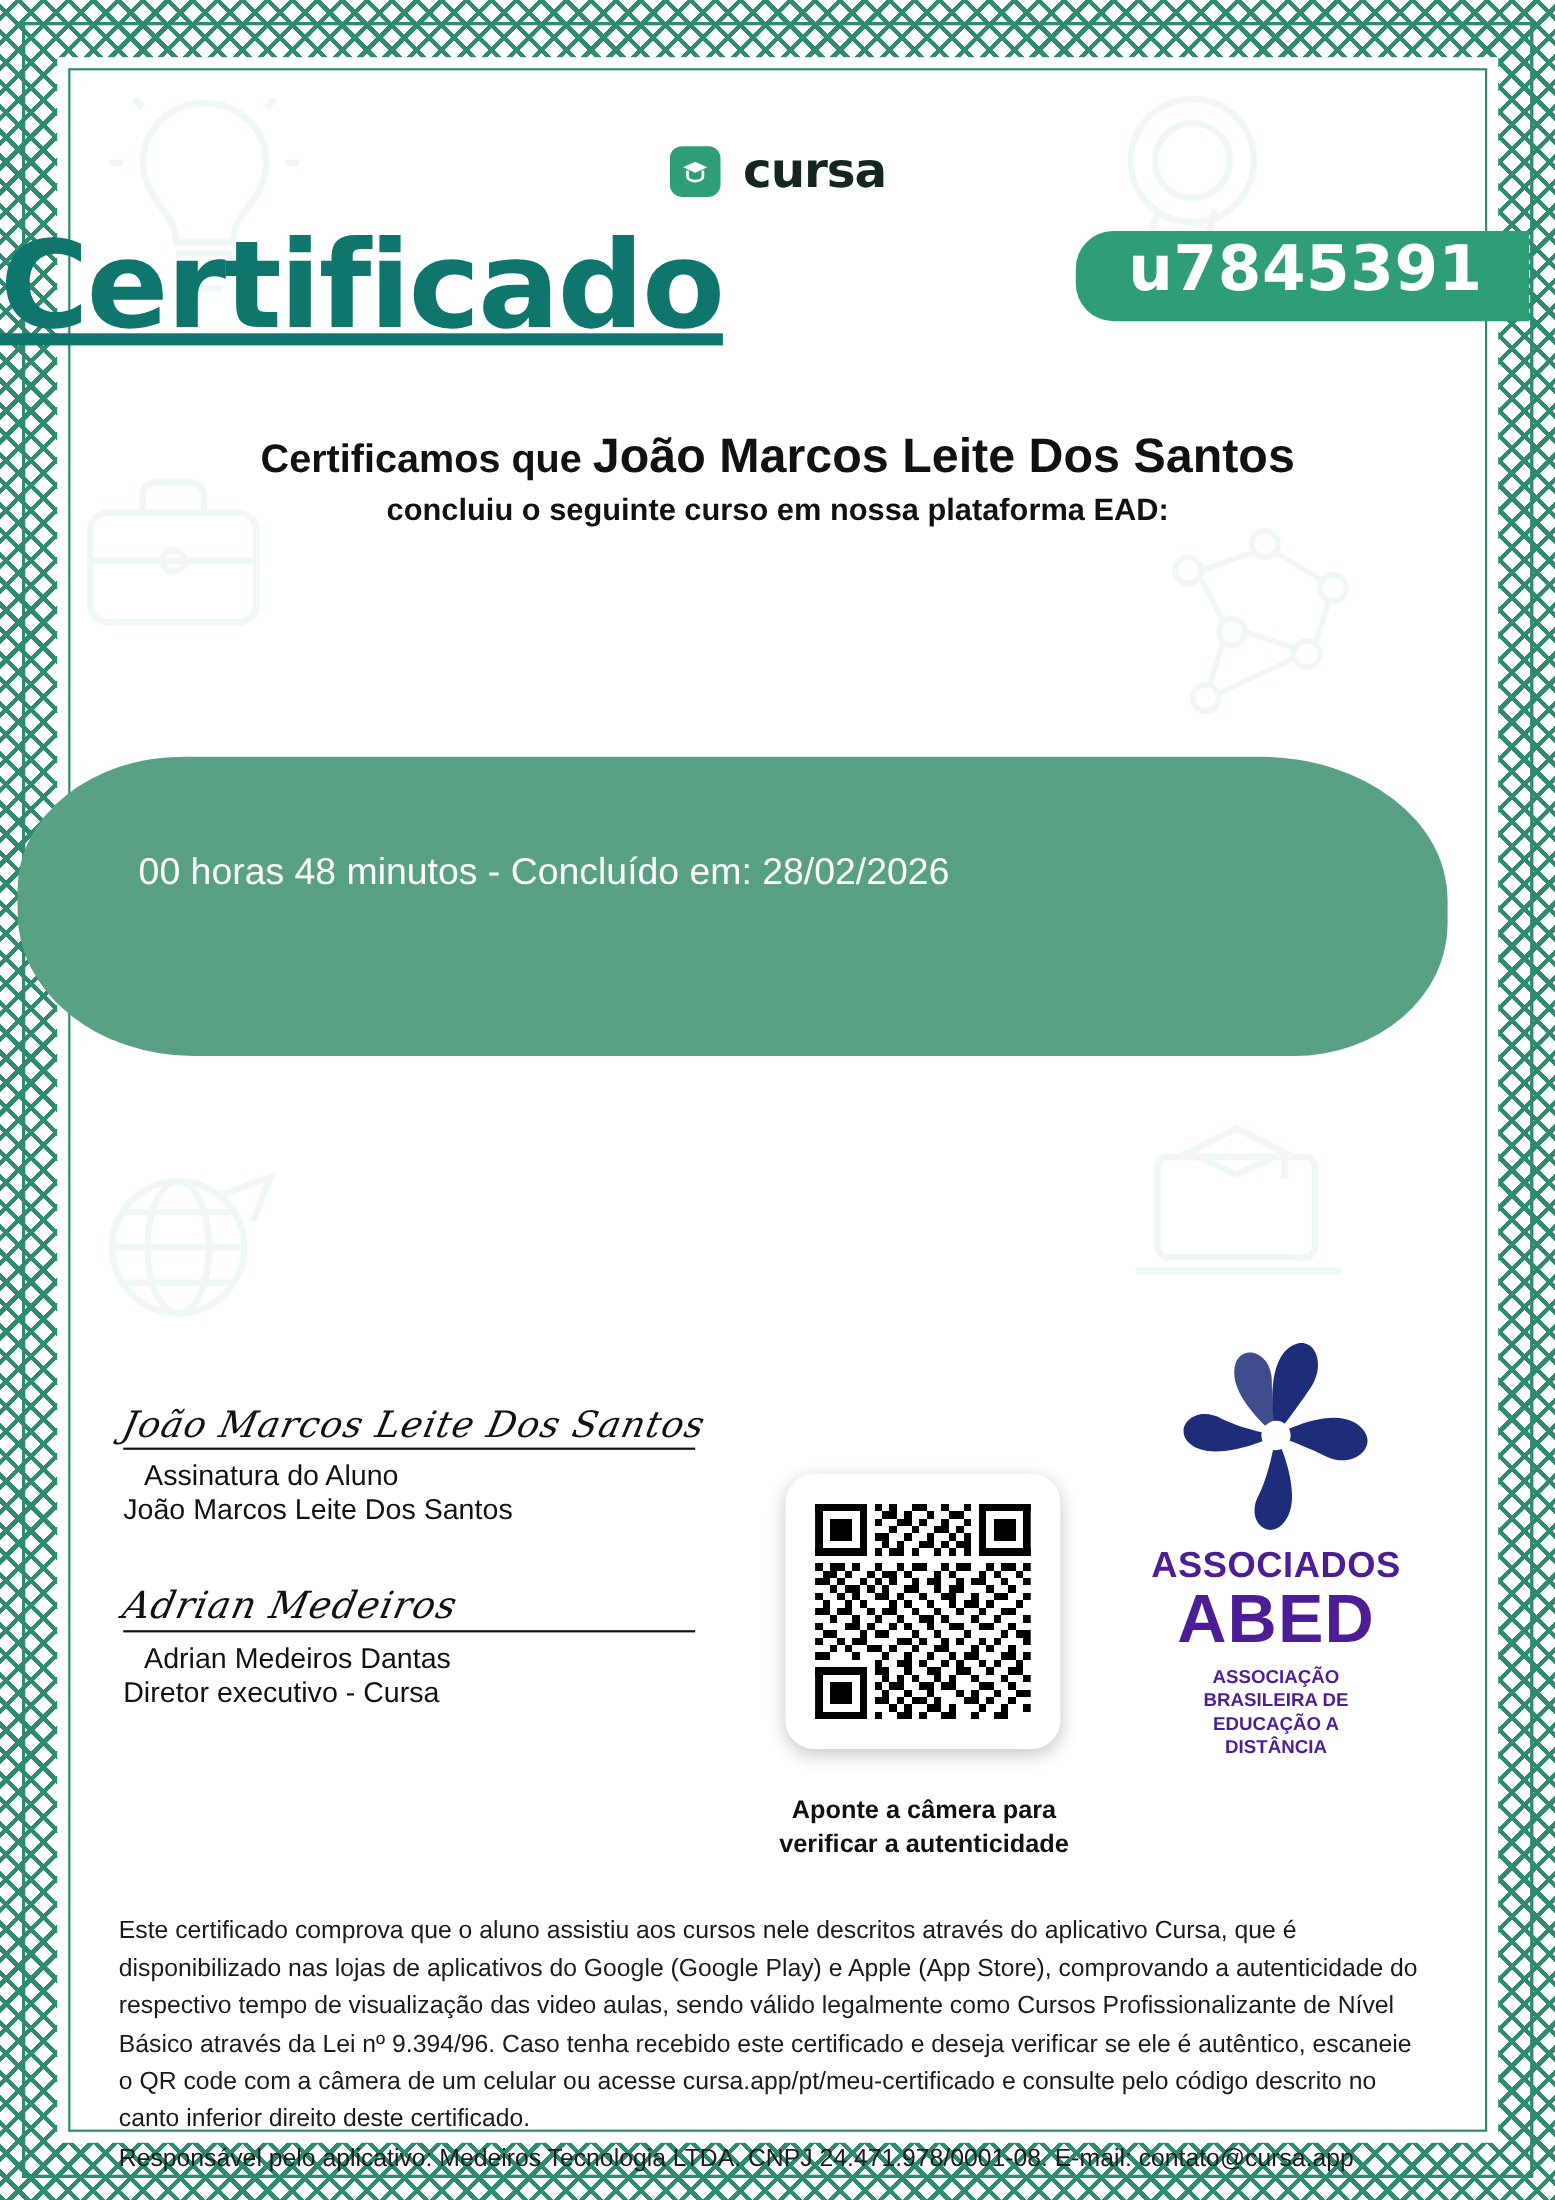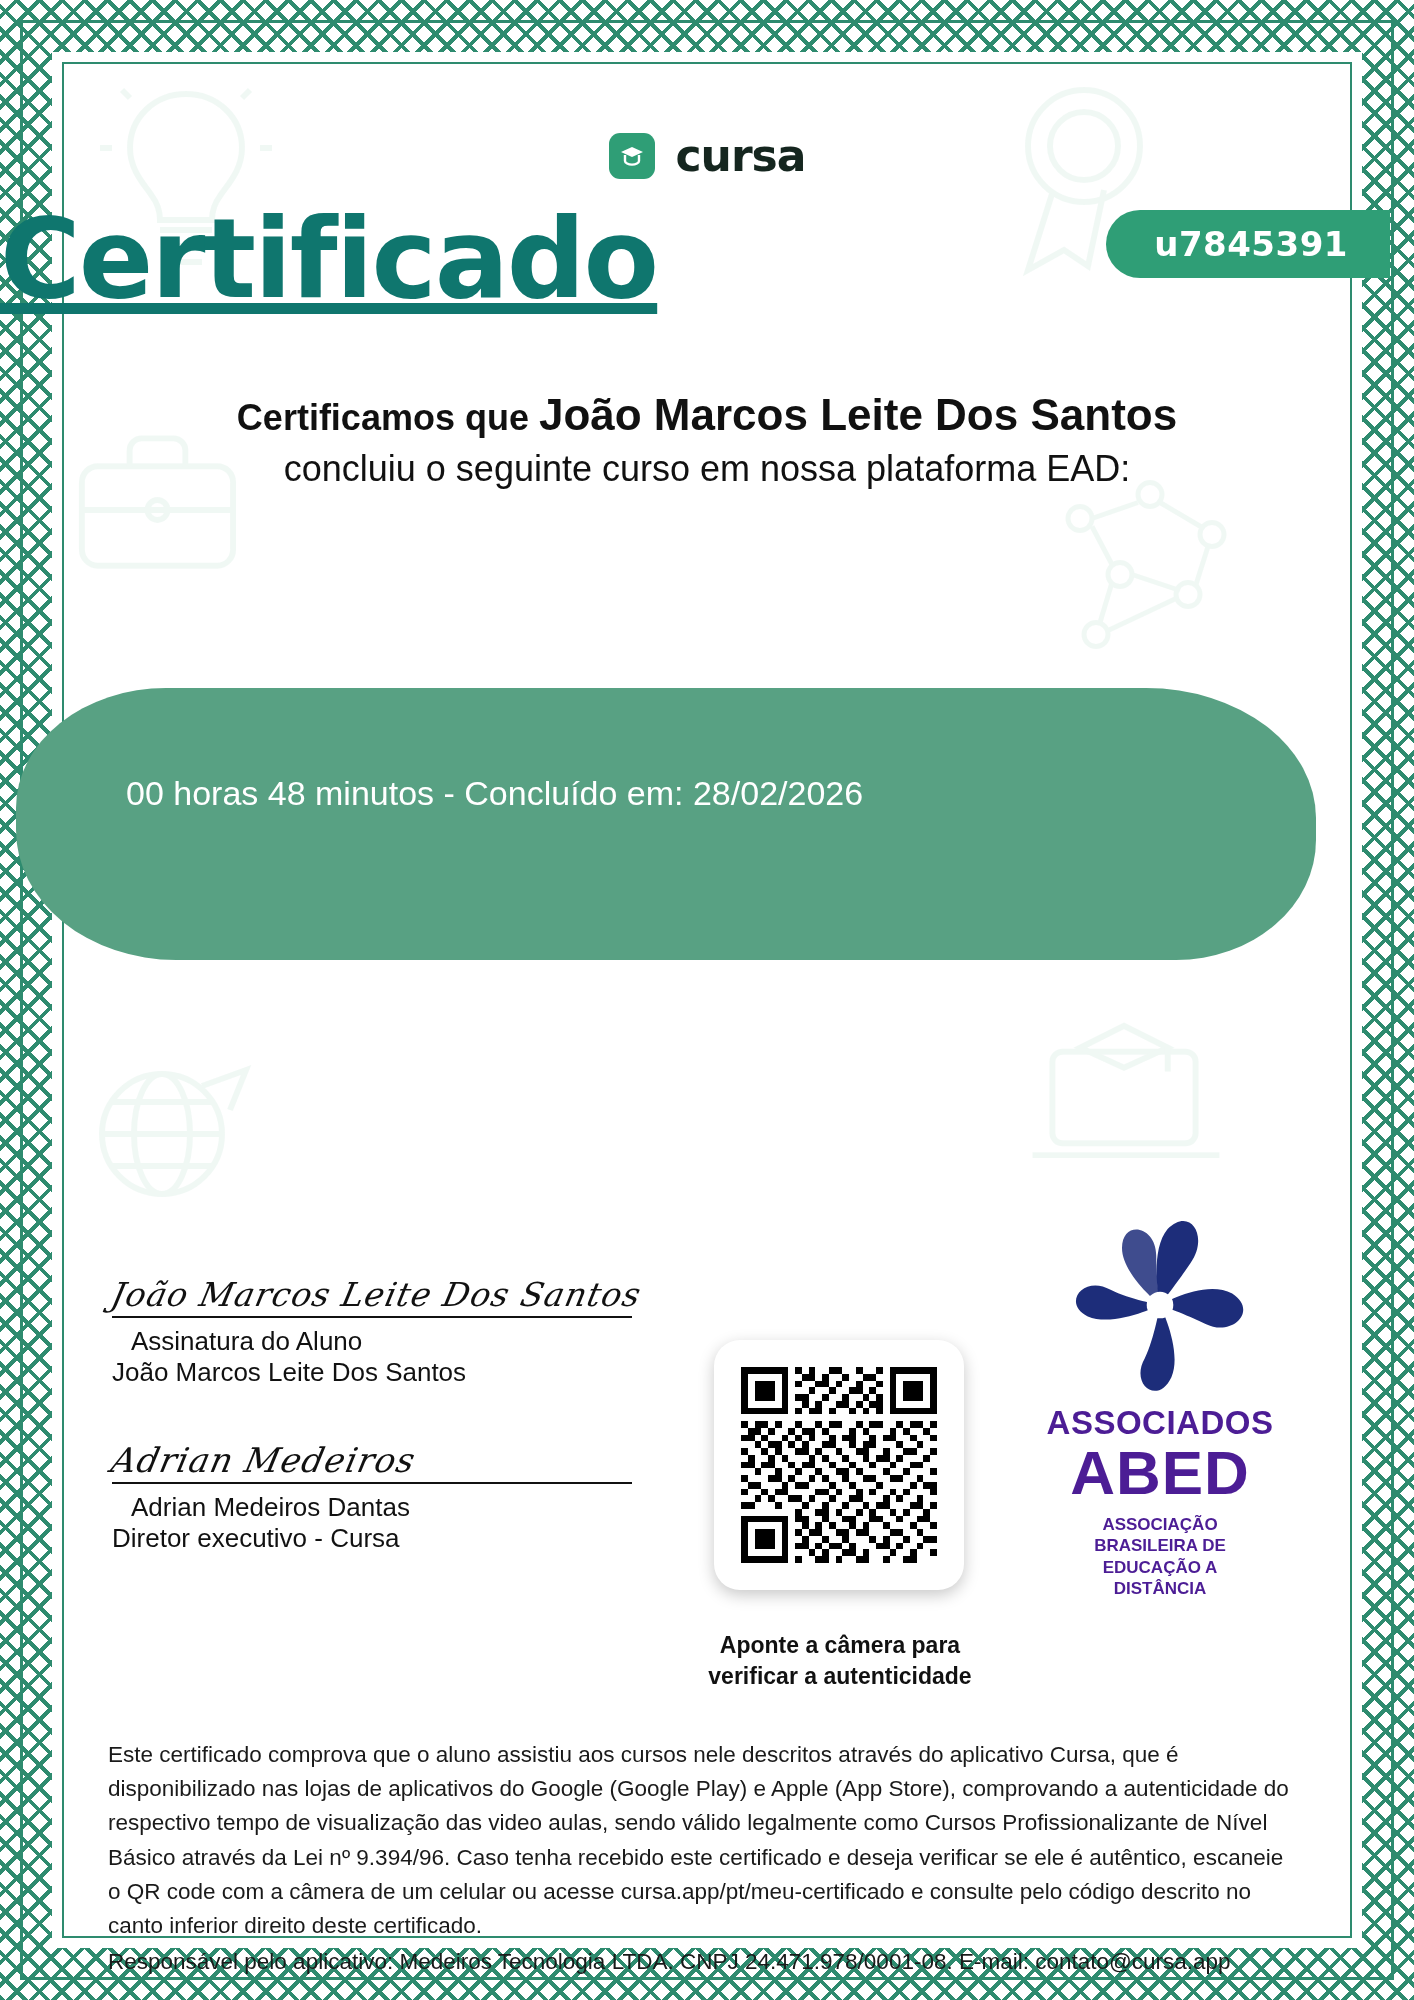--- a/index.html
+++ b/index.html
@@ -75,34 +75,34 @@
     color: #0f766e;
     font-family: "DejaVu Sans", sans-serif;
     text-decoration: underline;
   }
 
   .code-badge {
     position: absolute;
     right: 24px; top: 210px;
     background: #2f9e76; color: #ffffff;
     border-radius: 34px 0 0 34px;
-    padding: 14px 42px 14px 48px;
-    font-size: 34px; font-weight: 700; letter-spacing: 0.5px;
+    padding: 2px 42px 14px 48px;
+    font-size: 57px; font-weight: 700; letter-spacing: 0.5px;
     font-family: "DejaVu Sans", sans-serif;
   }
 
   
   .salute {
     position: absolute; top: 390px; left: 0; width: 100%;
     text-align: center;
     color: #111;
   }
   .salute .l1 { font-size: 36px; font-weight: 700; }
   .salute .l1 .name { font-size: 44px; font-weight: 700; }
-  .salute .l2 { font-size: 36px; font-weight: 400; margin-top: 8px; }
+  .salute .l2 { font-size: 28px; font-weight: 700; margin-top: 8px; }
 
   
   .course-blob {
     position: absolute;
     left: 16px; top: 688px;
     width: 1300px; height: 272px;
     background: #58a183;
     border-radius: 150px 170px 140px 160px / 120px 130px 120px 130px;
     color: #ffffff;
     padding: 48px 90px 0 110px;

